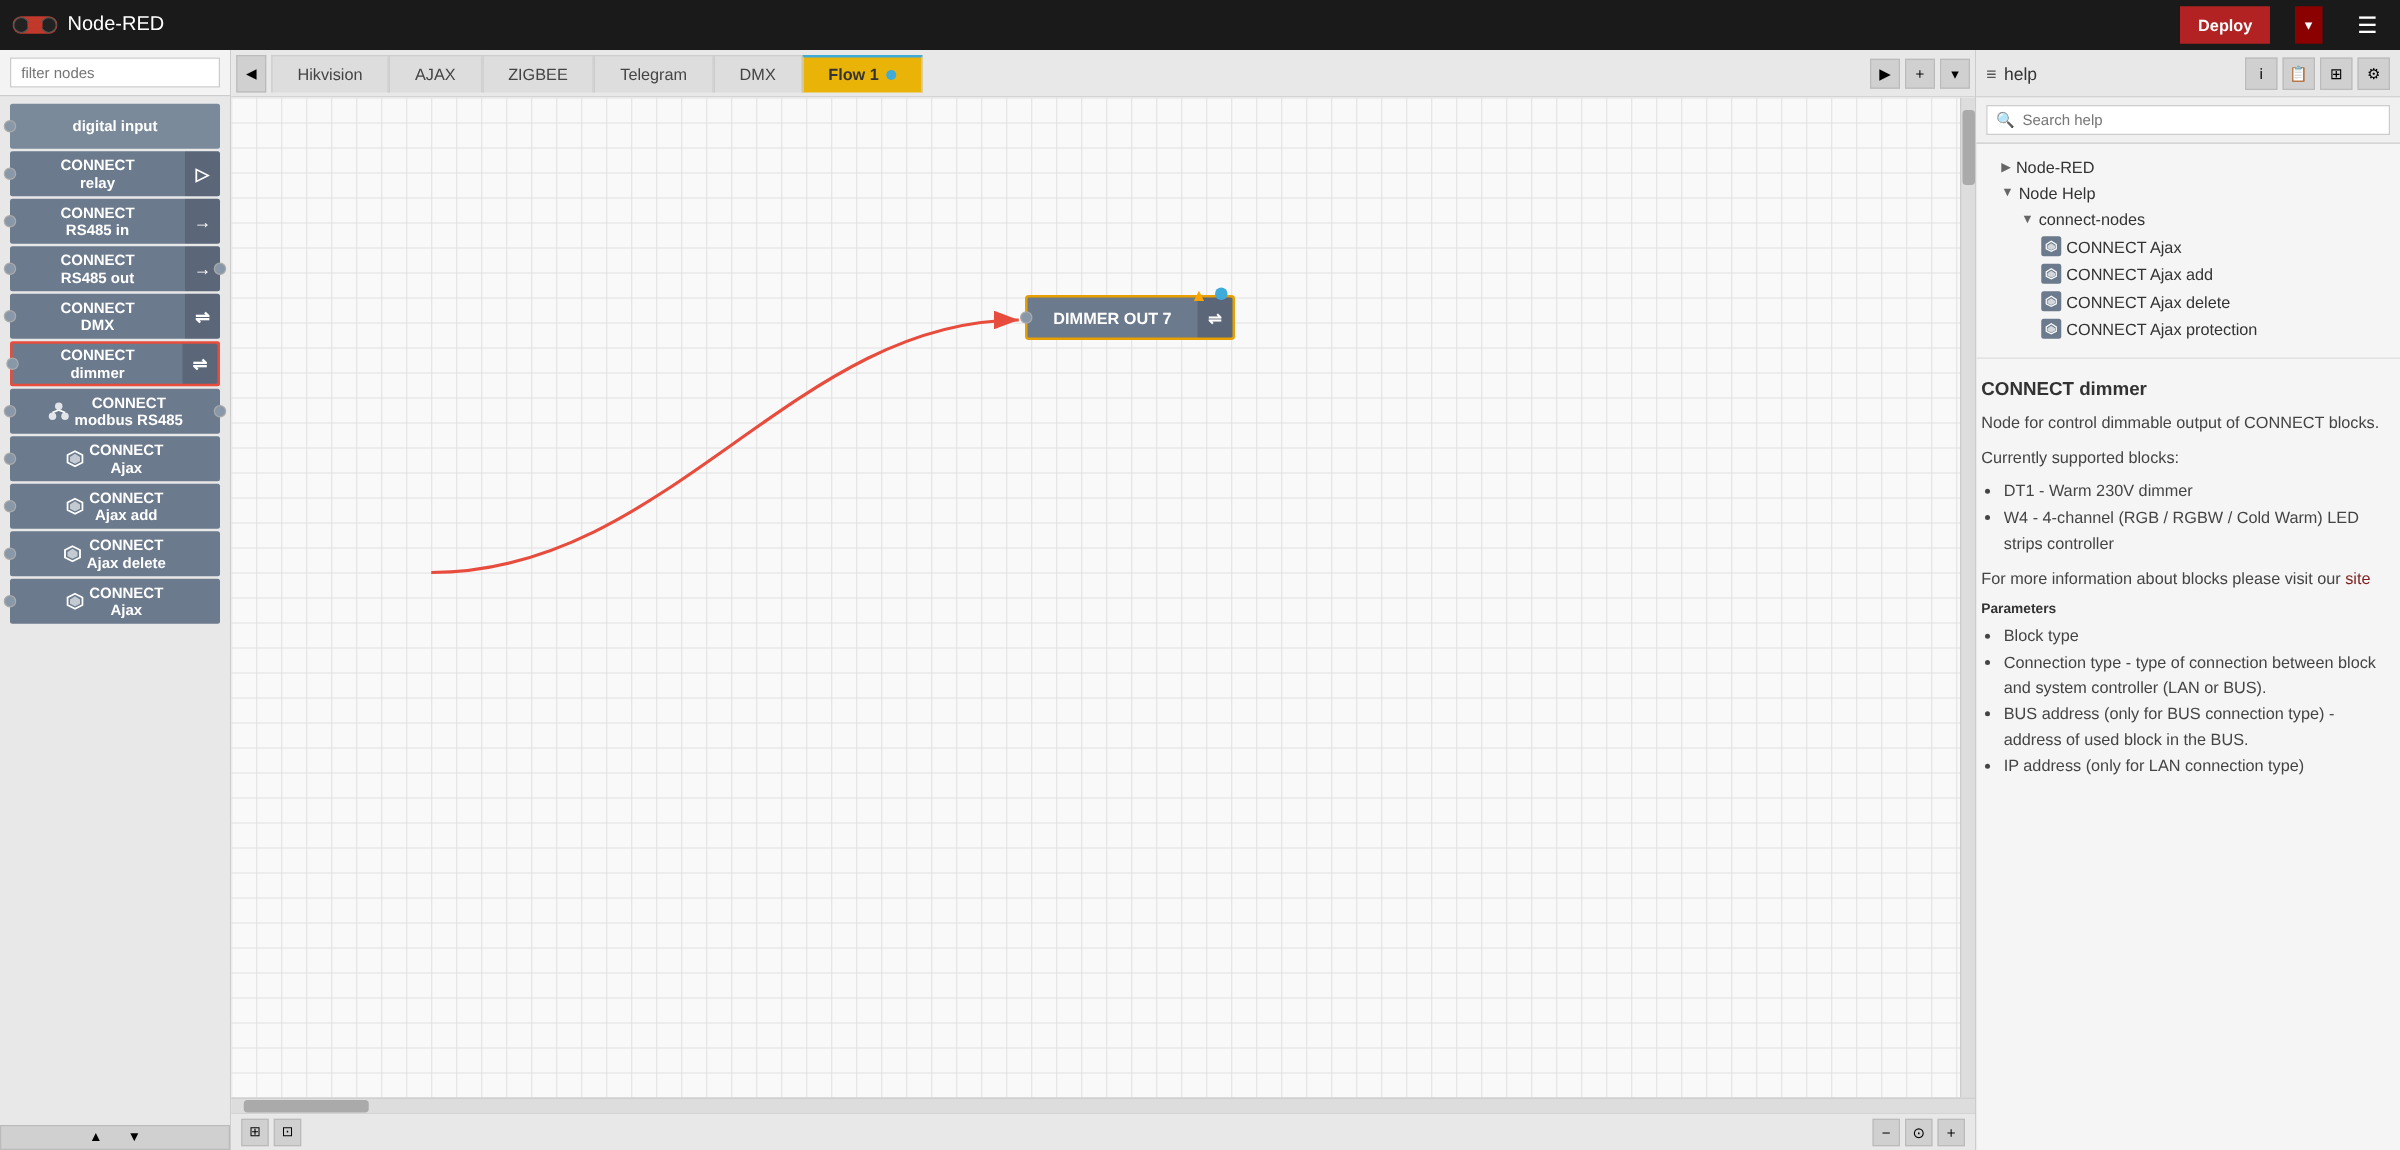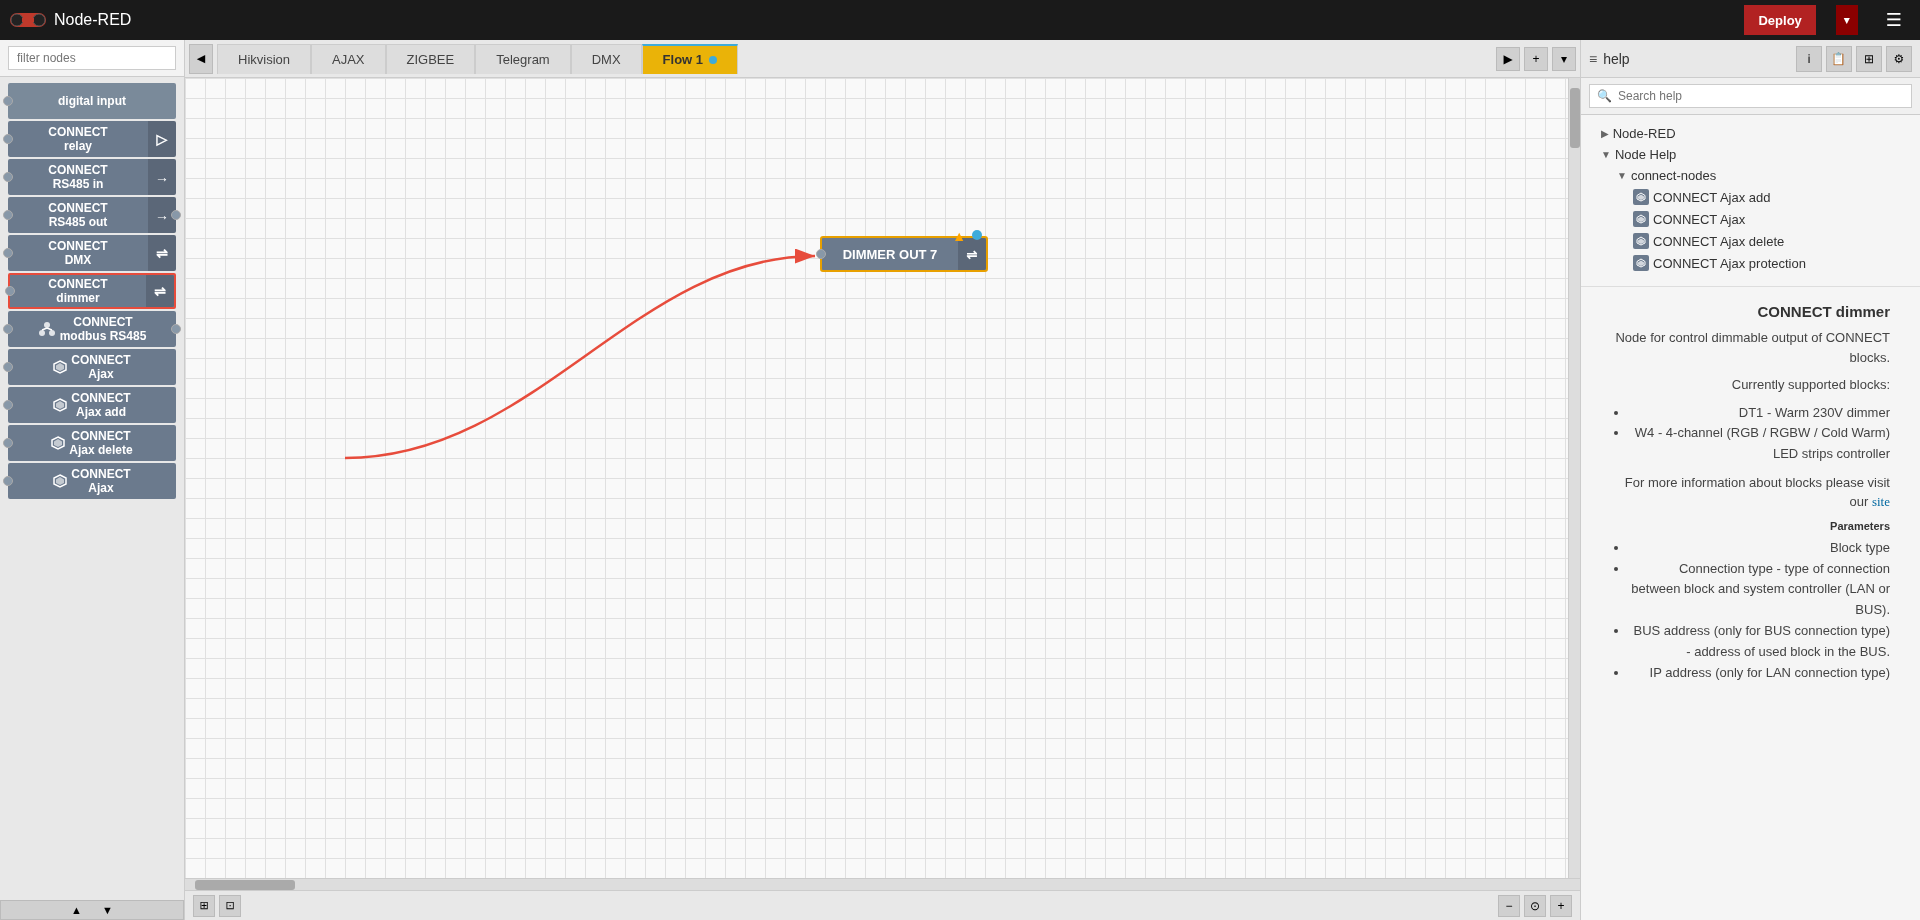--- a/index.html
+++ b/index.html
@@ -483,22 +483,21 @@
     .tree-node-icon svg {
       width: 10px;
       height: 10px;
     }
     .help-divider {
       border: none;
       border-top: 1px solid #ddd;
       margin: 4px 0;
     }
     .help-section {
-      padding: 12px 30px;
-      text-align: right;
+      padding: 12px 4px;
     }
     .help-section h3 {
       font-size: 15px;
       font-weight: bold;
       color: #333;
       margin-bottom: 8px;
     }
     .help-section p {
       font-size: 13px;
       color: #444;
@@ -508,23 +507,22 @@
     .help-section ul {
       padding-left: 18px;
       margin-bottom: 8px;
     }
     .help-section li {
       font-size: 13px;
       color: #444;
       line-height: 1.6;
     }
     .help-link {
-      color: #0369a1;
+      color: #7f1d1d;
       text-decoration: none;
-      font-family: Liberation Serif, serif;
     }
     .help-section h4 {
       font-size: 11px;
       font-weight: bold;
       color: #333;
       margin-bottom: 6px;
     }
 
     
     #connection-svg {
@@ -775,31 +773,31 @@
           <span>connect-nodes</span>
         </div>
 
         <div class="help-tree-item tree-indent-3">
           <span class="tree-node-icon">
             <svg viewBox="0 0 10 10">
               <polygon points="5,1 9,3.5 9,7 5,9 1,7 1,3.5" fill="none" stroke="white" stroke-width="1"></polygon>
               <polygon points="5,2.5 8,4.5 8,6.5 5,8 2,6.5 2,4.5" fill="white" opacity="0.7"></polygon>
             </svg>
           </span>
-          <span>CONNECT Ajax add</span>
+          <span>CONNECT Ajax</span>
         </div>
 
         <div class="help-tree-item tree-indent-3">
           <span class="tree-node-icon">
             <svg viewBox="0 0 10 10">
               <polygon points="5,1 9,3.5 9,7 5,9 1,7 1,3.5" fill="none" stroke="white" stroke-width="1"></polygon>
               <polygon points="5,2.5 8,4.5 8,6.5 5,8 2,6.5 2,4.5" fill="white" opacity="0.7"></polygon>
             </svg>
           </span>
-          <span>CONNECT Ajax</span>
+          <span>CONNECT Ajax add</span>
         </div>
 
         <div class="help-tree-item tree-indent-3">
           <span class="tree-node-icon">
             <svg viewBox="0 0 10 10">
               <polygon points="5,1 9,3.5 9,7 5,9 1,7 1,3.5" fill="none" stroke="white" stroke-width="1"></polygon>
               <polygon points="5,2.5 8,4.5 8,6.5 5,8 2,6.5 2,4.5" fill="white" opacity="0.7"></polygon>
             </svg>
           </span>
           <span>CONNECT Ajax delete</span>

